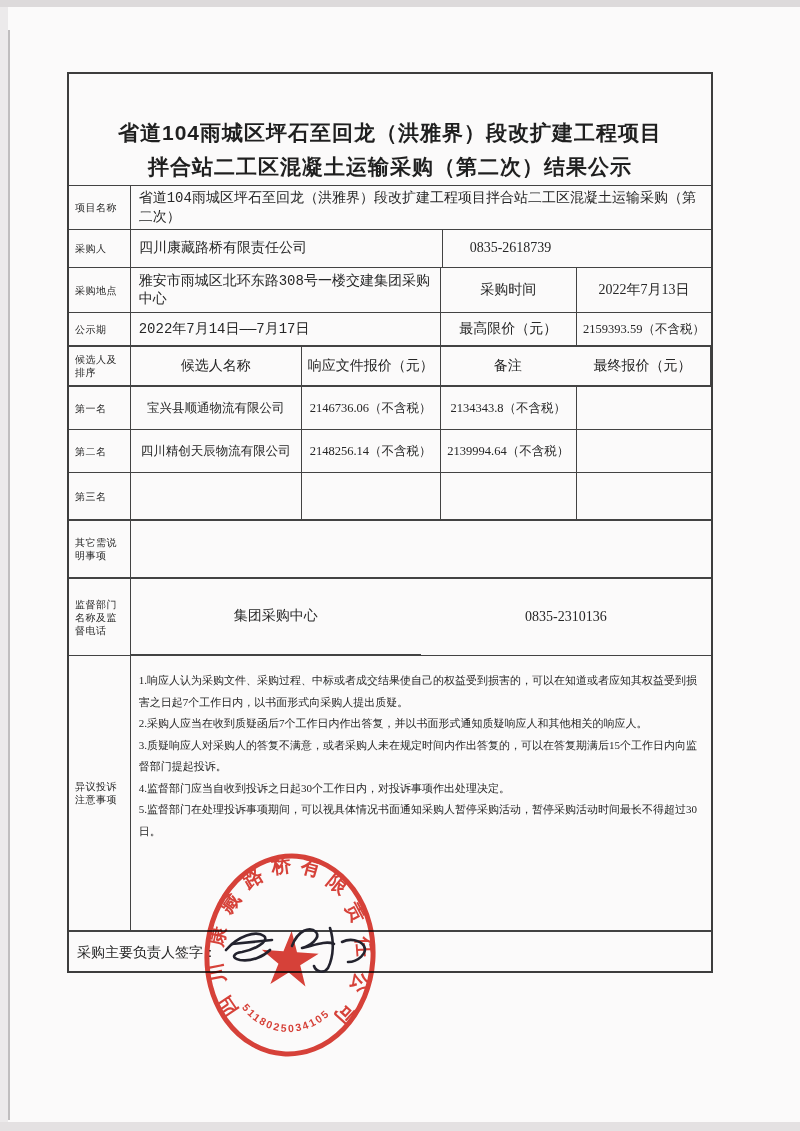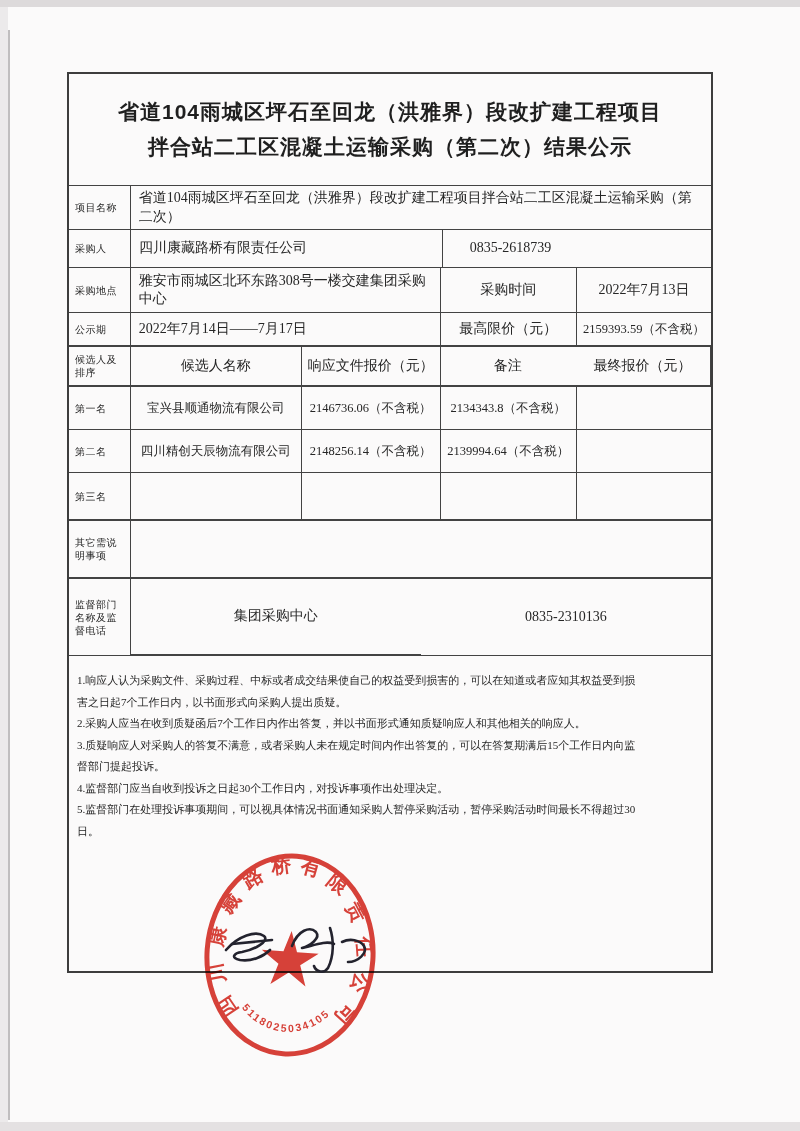--- a/index.html
+++ b/index.html
@@ -11,27 +11,27 @@
   }
   
   .scan-left-line{position:absolute;left:8px;top:30px;width:2px;height:1090px;background:#8f8d8e;opacity:.55;}
   .scan-top-shade{position:absolute;left:0;top:0;width:800px;height:7px;background:#dddadb;}
   .scan-bottom-shade{position:absolute;left:0;top:1122px;width:800px;height:9px;background:#e4e1e2;}
   .scan-left-shade{position:absolute;left:0;top:0;width:8px;height:1131px;background:#eceaeb;}
 
   .doc{position:absolute;left:67px;top:72px;width:646px;height:901px;
        border:2px solid #3d3d3d;box-sizing:border-box;background:transparent;}
   .row{display:flex;box-sizing:border-box;border-top:1px solid #434343;}
-  .row.first{border-top:none;}
+  .row.first{border-top:none;justify-content:flex-end;}
   .row.thick{border-top-width:2px;}
   .cell{box-sizing:border-box;border-right:1px solid #434343;display:flex;align-items:center;
         font-size:14px;line-height:1.3;}
   .cell.last{border-right:none;}
   .cell.center{justify-content:center;text-align:center;}
-  .cell.pad{padding:2px 8px;}
+  .cell.pad{padding:2px 8px;font-family:Liberation Mono, monospace;}
   .label{width:62px;padding:2px 6px;font-size:10px;letter-spacing:.5px;}
   .label.centered{justify-content:center;text-align:left;}
   .small{font-size:12.5px;}
   .title-block{height:111px;display:flex;flex-direction:column;justify-content:center;align-items:center;
                font-family:"Liberation Sans", sans-serif;font-weight:bold;font-size:21px;
                letter-spacing:1px;line-height:1.65;color:#1f1f1f;}
   .v-stack{display:flex;flex-direction:row;flex:1;}
   .v-stack .sub{flex:1;display:flex;align-items:center;justify-content:center;box-sizing:border-box;font-size:14px;}
   .v-stack .sub.top{border-bottom:1px solid #434343;}
   .notice-text{display:flex;flex-direction:column;justify-content:flex-start;padding:14px 10px 2px 8px;
@@ -122,31 +122,35 @@
     <div class="cell label centered">监督部门名称及监督电话</div>
     <div class="cell last" style="width:584px;padding:0;align-items:stretch">
       <div class="v-stack">
         <div class="sub top">集团采购中心</div>
         <div class="sub">0835-2310136</div>
       </div>
     </div>
   </div>
 
   <div class="row" style="height:275px">
+    <div class="cell label">异议投诉注意事项</div>
     <div class="cell last" style="width:584px;padding:0;align-items:stretch">
       <div class="notice-text">
         <div>1.响应人认为采购文件、采购过程、中标或者成交结果使自己的权益受到损害的，可以在知道或者应知其权益受到损害之日起7个工作日内，以书面形式向采购人提出质疑。</div>
         <div>2.采购人应当在收到质疑函后7个工作日内作出答复，并以书面形式通知质疑响应人和其他相关的响应人。</div>
         <div>3.质疑响应人对采购人的答复不满意，或者采购人未在规定时间内作出答复的，可以在答复期满后15个工作日内向监督部门提起投诉。</div>
         <div>4.监督部门应当自收到投诉之日起30个工作日内，对投诉事项作出处理决定。</div>
         <div>5.监督部门在处理投诉事项期间，可以视具体情况书面通知采购人暂停采购活动，暂停采购活动时间最长不得超过30日。</div>
       </div>
     </div>
   </div>
 
+  <div class="row thick sig-row" style="height:45px">
+    <div class="cell last pad" style="width:642px">采购主要负责人签字：</div>
+  </div>
 
 </div>
 
 <svg class="stamp" viewBox="0 0 180 212">
   <ellipse cx="90" cy="106" rx="83" ry="99" fill="none" stroke="#d5281e" stroke-width="5"></ellipse>
   <polygon fill="#d5281e" points="90,82 96.8,102.7 118.5,102.7 100.9,115.6 107.6,136.3 90,123.5 72.4,136.3 79.1,115.6 61.5,102.7 83.2,102.7"></polygon>
   <g font-family="Liberation Serif, serif" font-size="20" font-weight="bold" fill="#d5281e" text-anchor="middle">
     <text x="36.4" y="157.7" transform="rotate(-128 36.4 157.7)">四</text>
     <text x="24.2" y="127.4" transform="rotate(-104.7 24.2 127.4)">川</text>
     <text x="22.8" y="93.5" transform="rotate(-81.5 22.8 93.5)">康</text>

